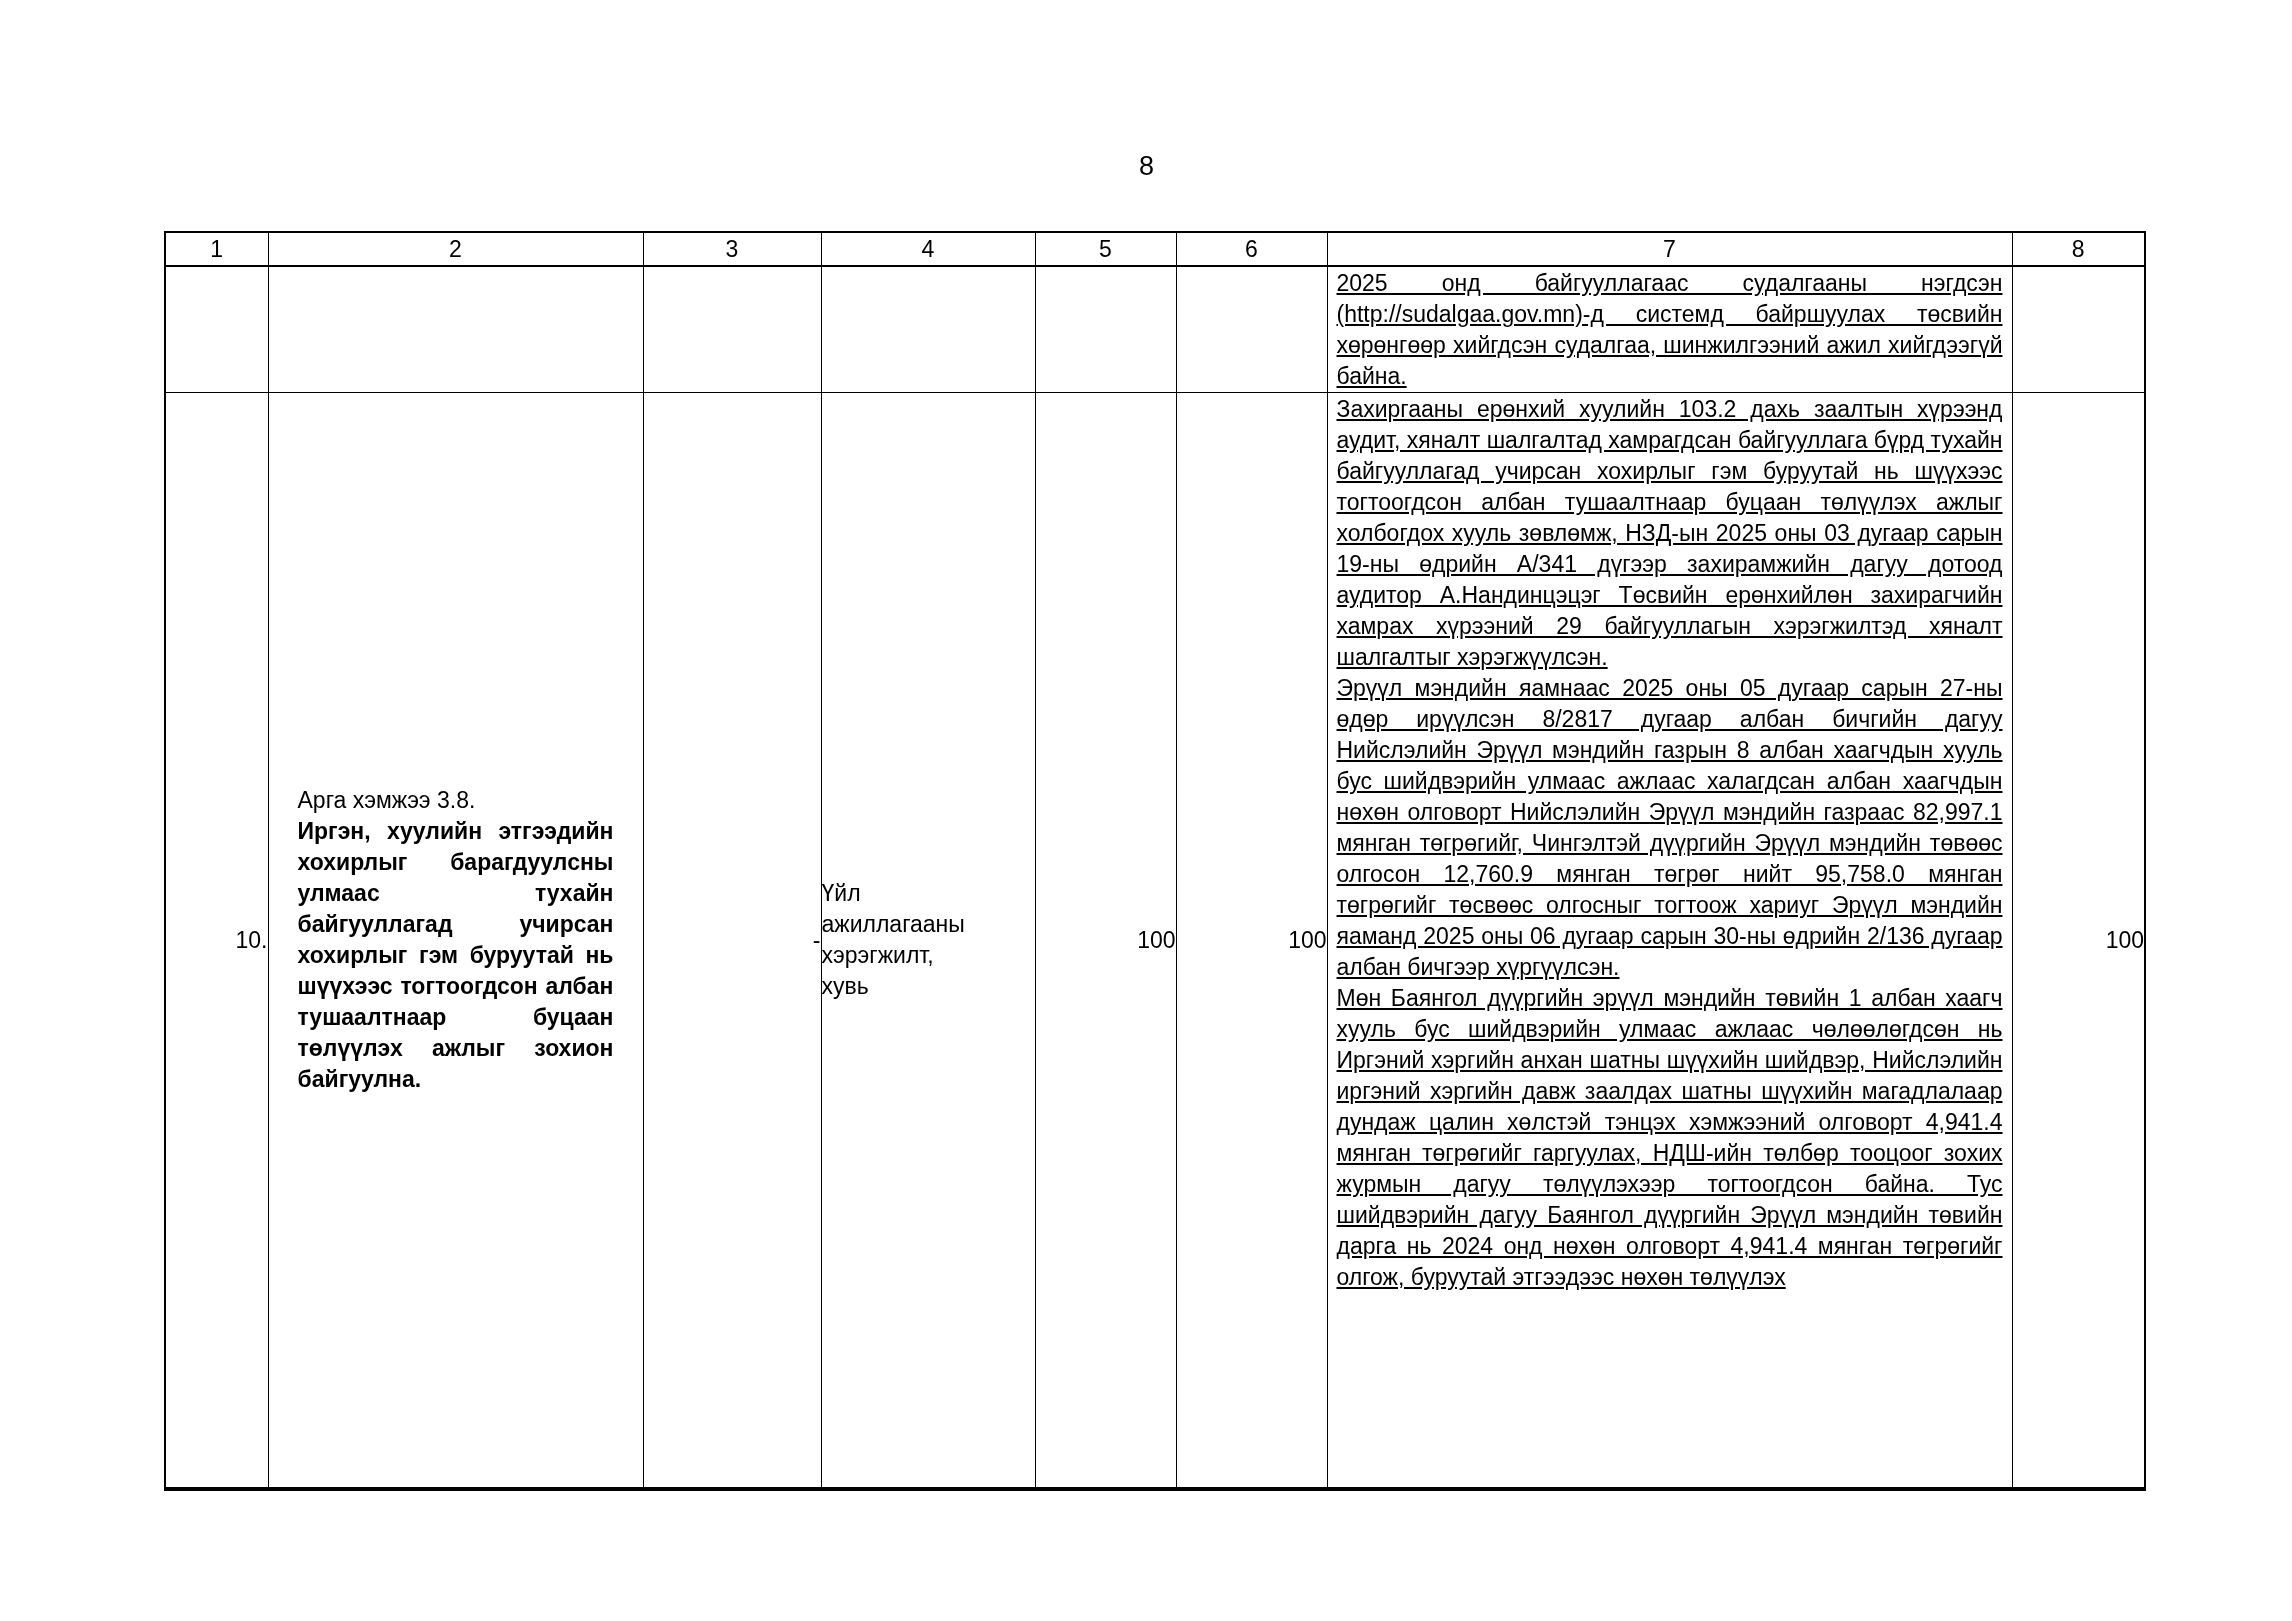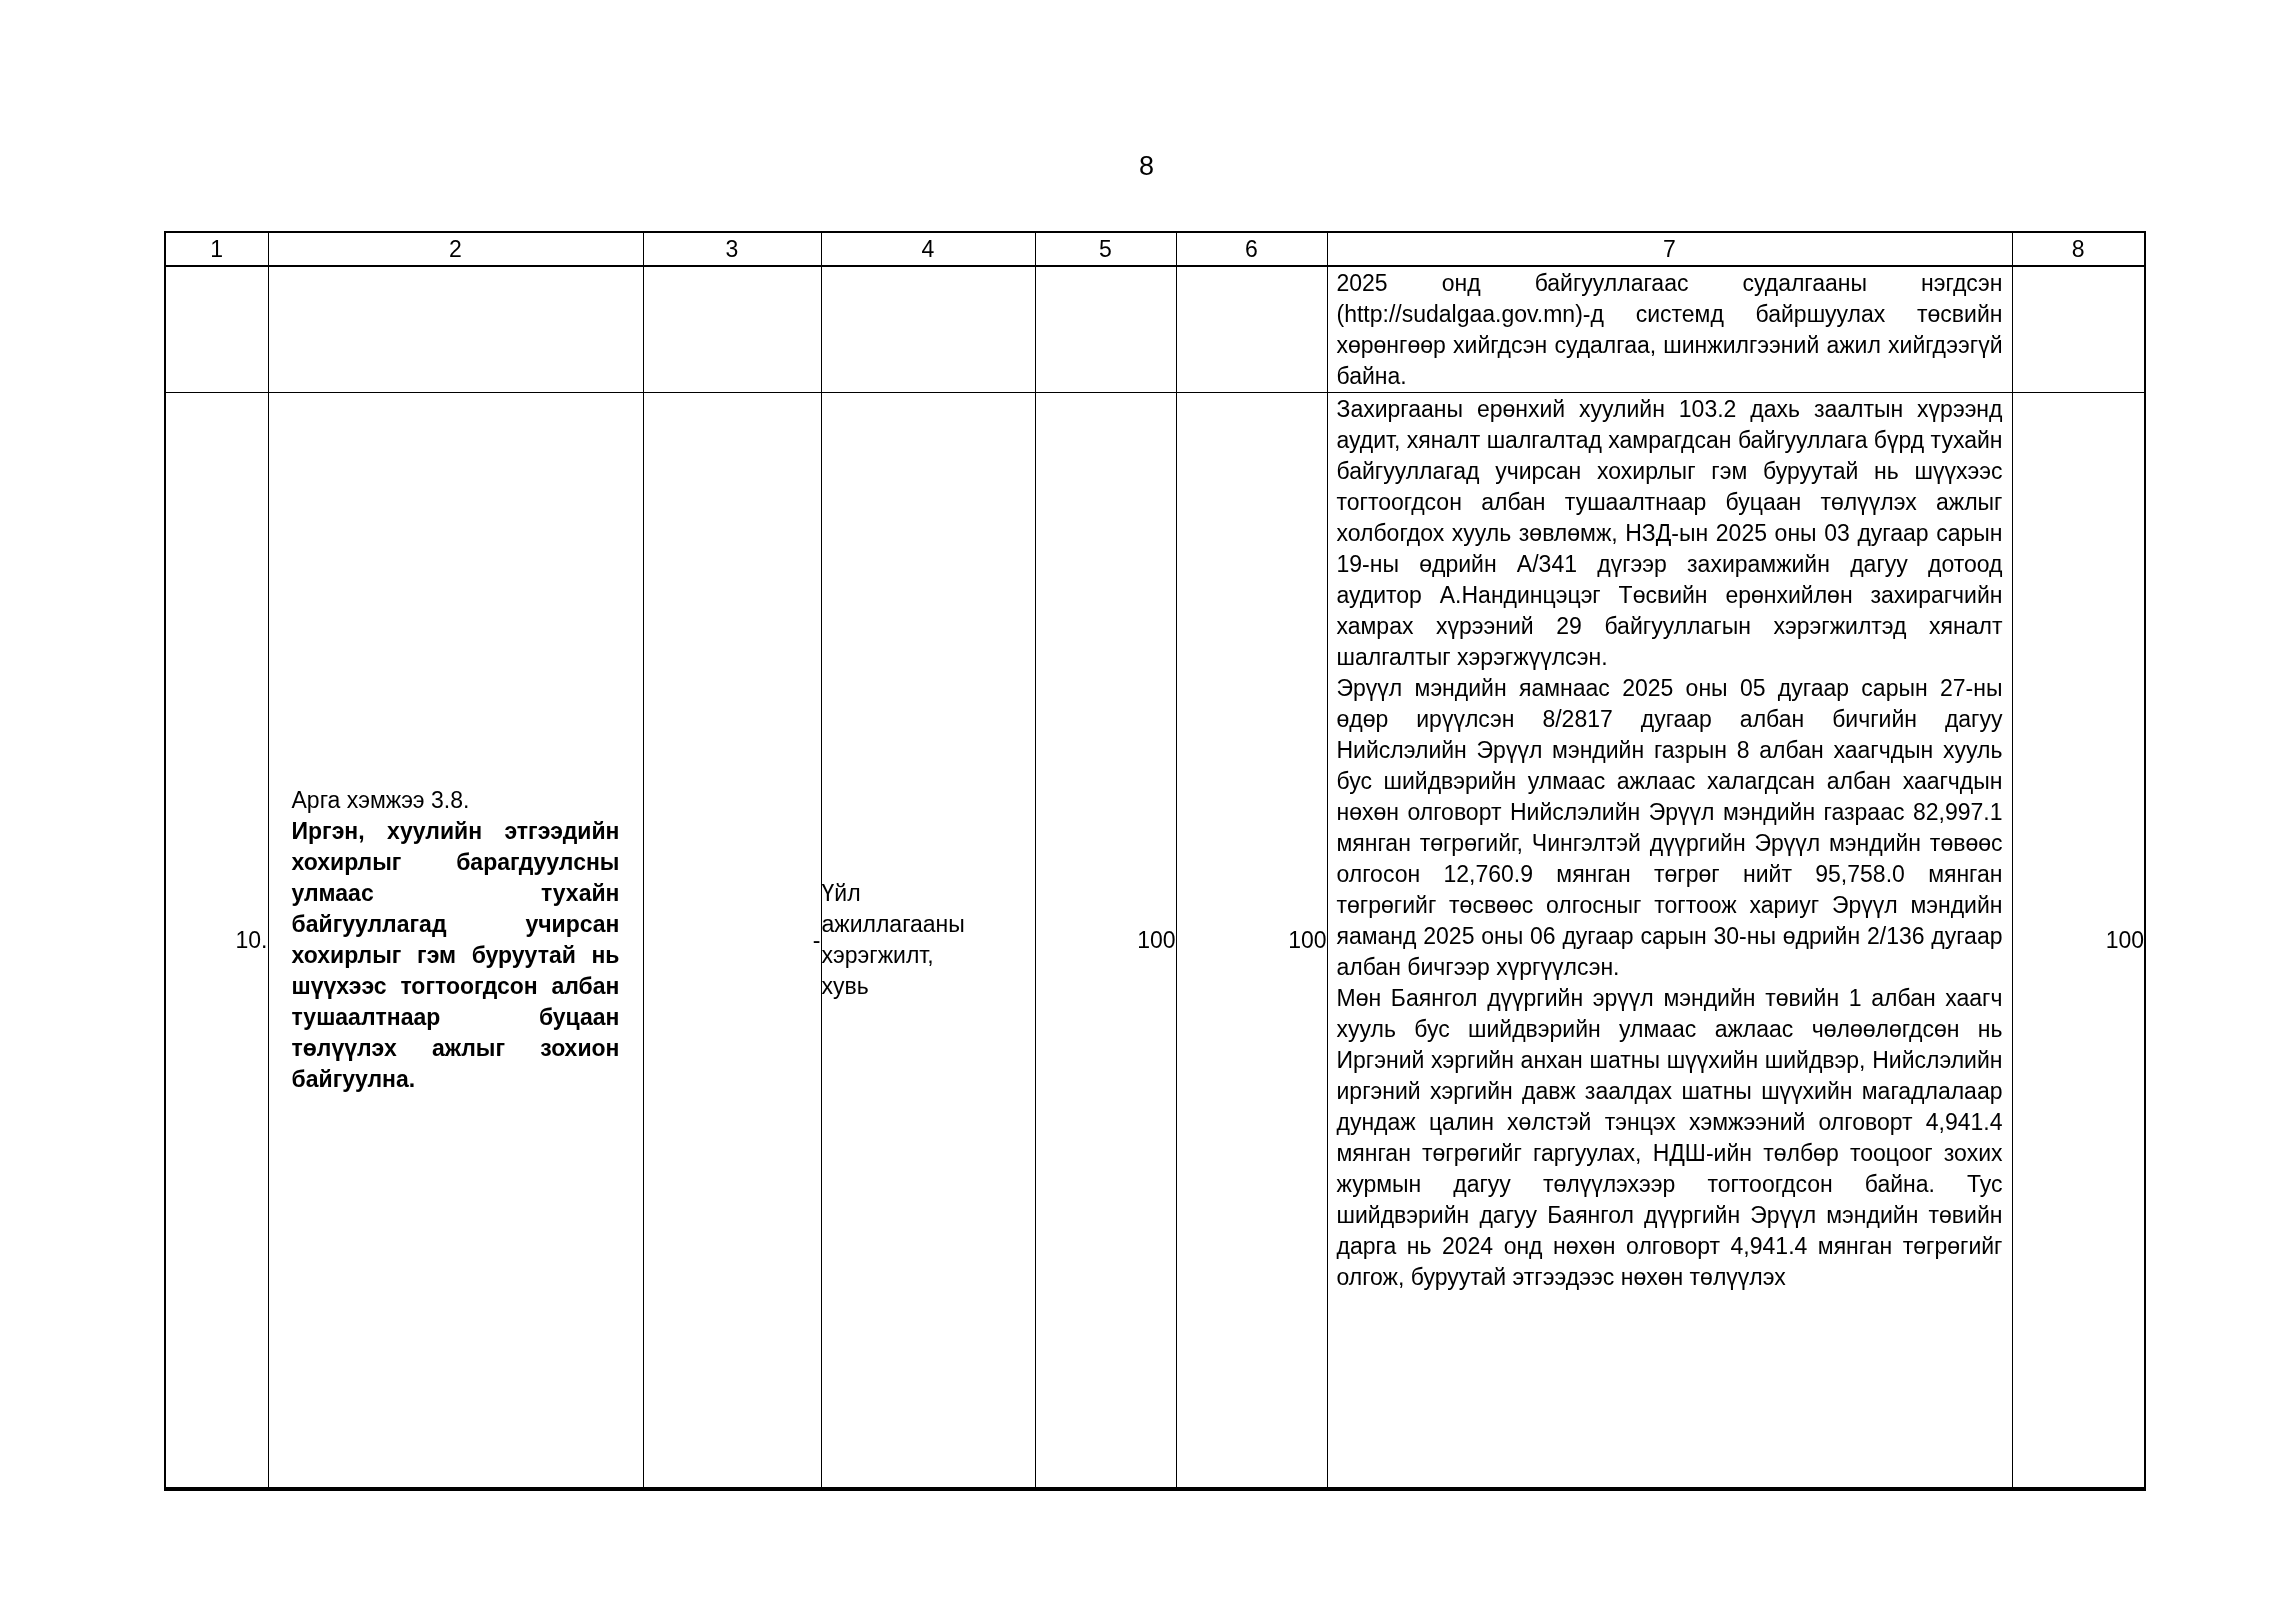--- a/index.html
+++ b/index.html
@@ -49,25 +49,26 @@
     text-align: center;
     border-bottom-width: 2.7px;
   }
   tr.row-continuation { height: 125px; }
   tr.row-main { height: 1097px; }
   td.cell-num { text-align: right; }
   td.cell-result {
     vertical-align: top;
     text-align: justify;
     padding: 0.9px 9px 0 9px;
+    text-decoration: underline;
   }
   td.cell-result p { margin: 0; }
   td.cell-objective {
     vertical-align: middle;
-    padding: 0 23px;
+    padding: 0 29px;
   }
   .objective-body { text-align: justify; font-weight: bold; }
   td.cell-indicator {
     text-align: left;
     white-space: pre-line;
   }
 </style>
 </head>
 <body>
 

